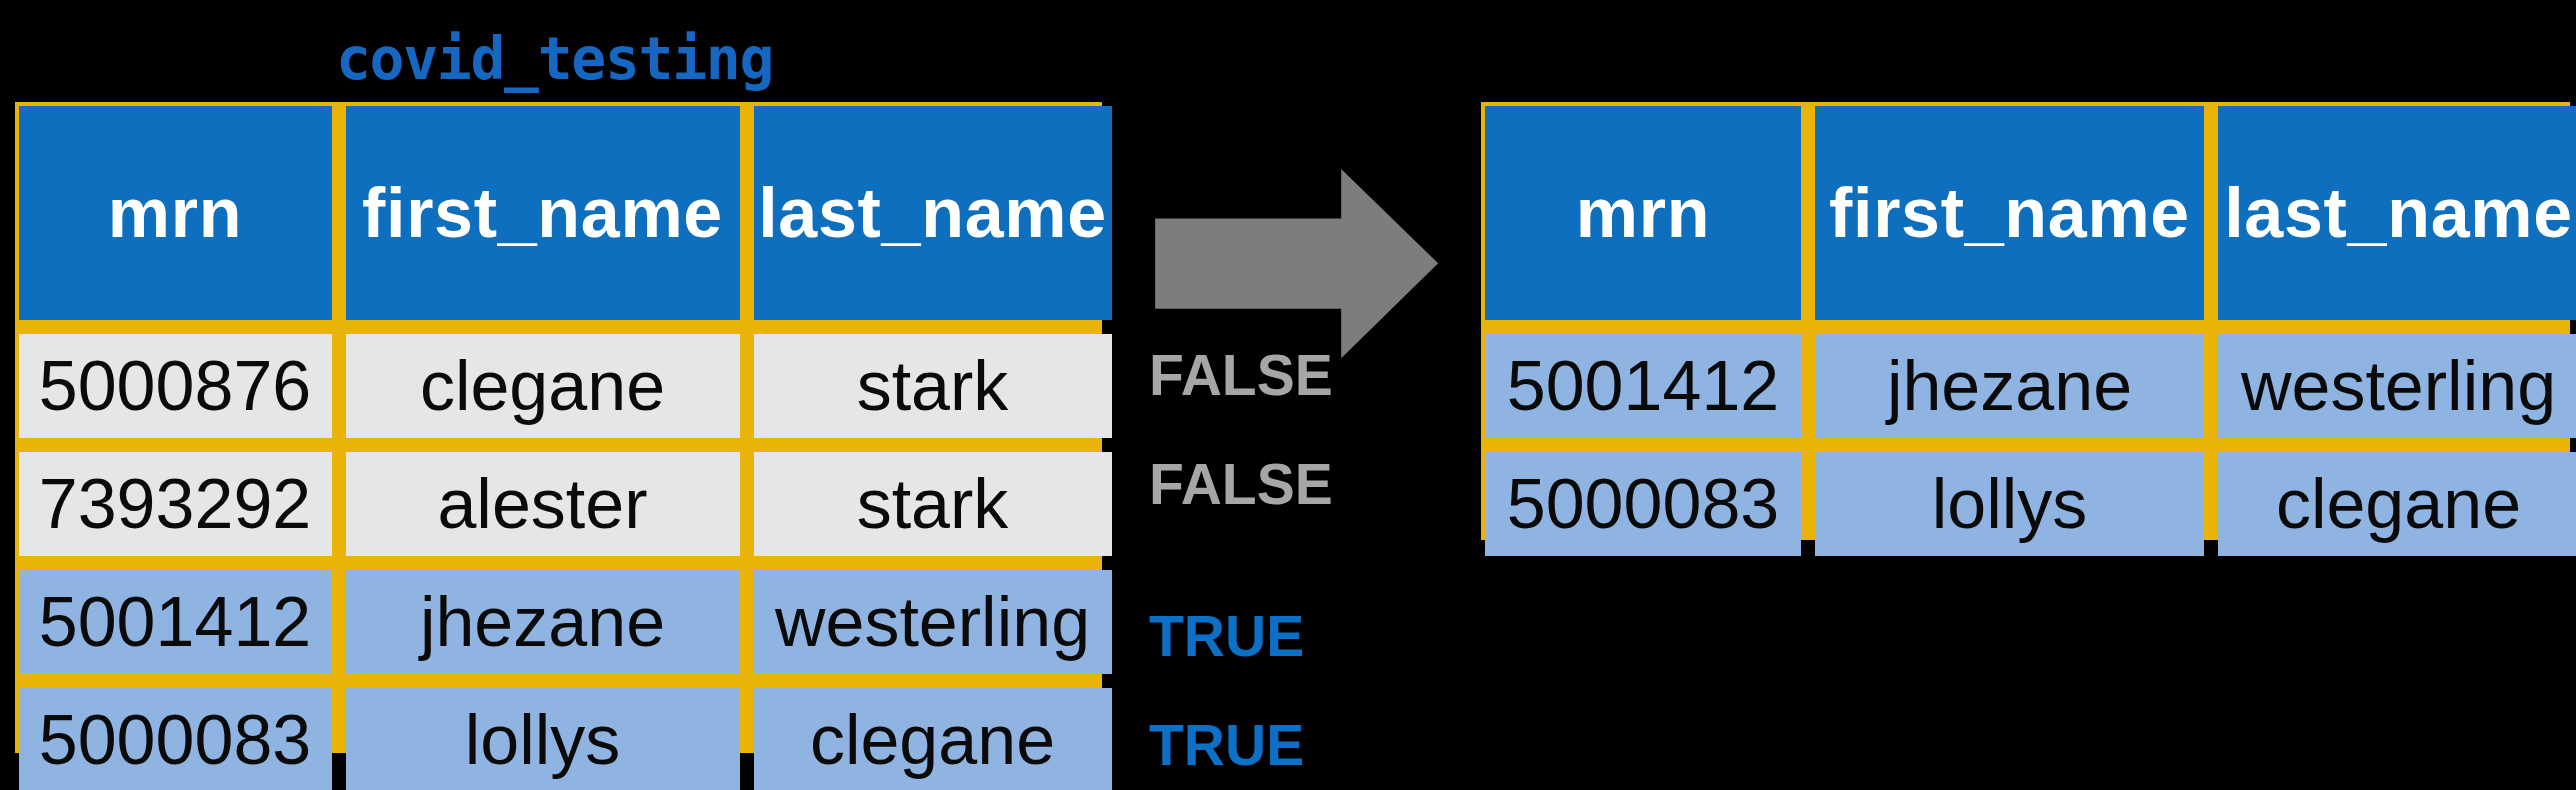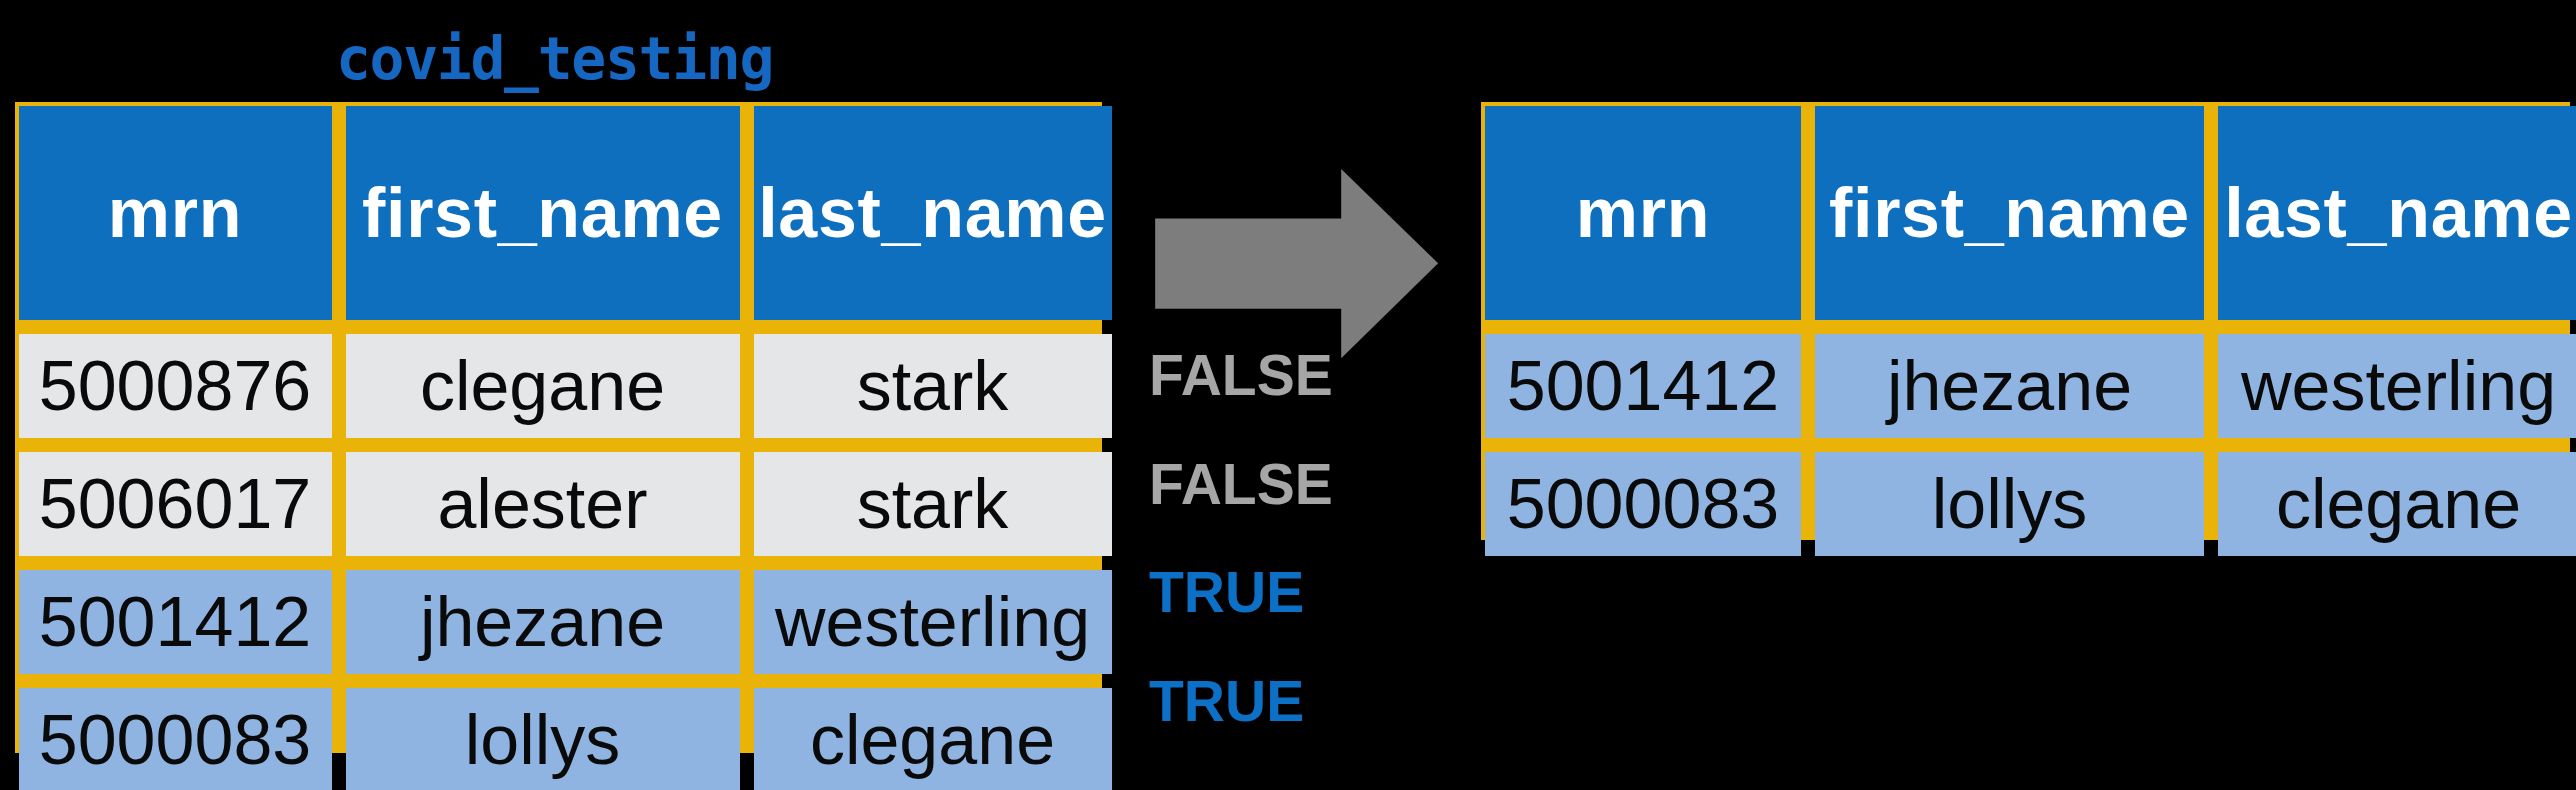--- a/index.html
+++ b/index.html
@@ -75,21 +75,21 @@
   .flag {
     position: absolute;
     left: 1149px;
     font-weight: bold;
     font-size: 57px;
     line-height: 57px;
     letter-spacing: 0px;
     white-space: nowrap;
   }
   .flag-false { color: #a6a6a6; }
-  .flag-true  { color: #0c70c6; }
+  .flag-true  { color: #0c70c6; margin-top: 44px; }
   .flag-1 { top: 347px; }
   .flag-2 { top: 456px; }
   .flag-3 { top: 564px; }
   .flag-4 { top: 673px; }
 </style>
 </head>
 <body>
 
 <div class="canvas">
 
@@ -97,21 +97,21 @@
 
   <div class="tbl tbl-left">
     <div class="cell th">mrn</div>
     <div class="cell th">first_name</div>
     <div class="cell th">last_name</div>
 
     <div class="cell td row-gray">5000876</div>
     <div class="cell td row-gray">clegane</div>
     <div class="cell td row-gray">stark</div>
 
-    <div class="cell td row-gray">5006017</div>
+    <div class="cell td row-gray">7393292</div>
     <div class="cell td row-gray">alester</div>
     <div class="cell td row-gray">stark</div>
 
     <div class="cell td row-blue">5001412</div>
     <div class="cell td row-blue">jhezane</div>
     <div class="cell td row-blue">westerling</div>
 
     <div class="cell td row-blue">5000083</div>
     <div class="cell td row-blue">lollys</div>
     <div class="cell td row-blue">clegane</div>

